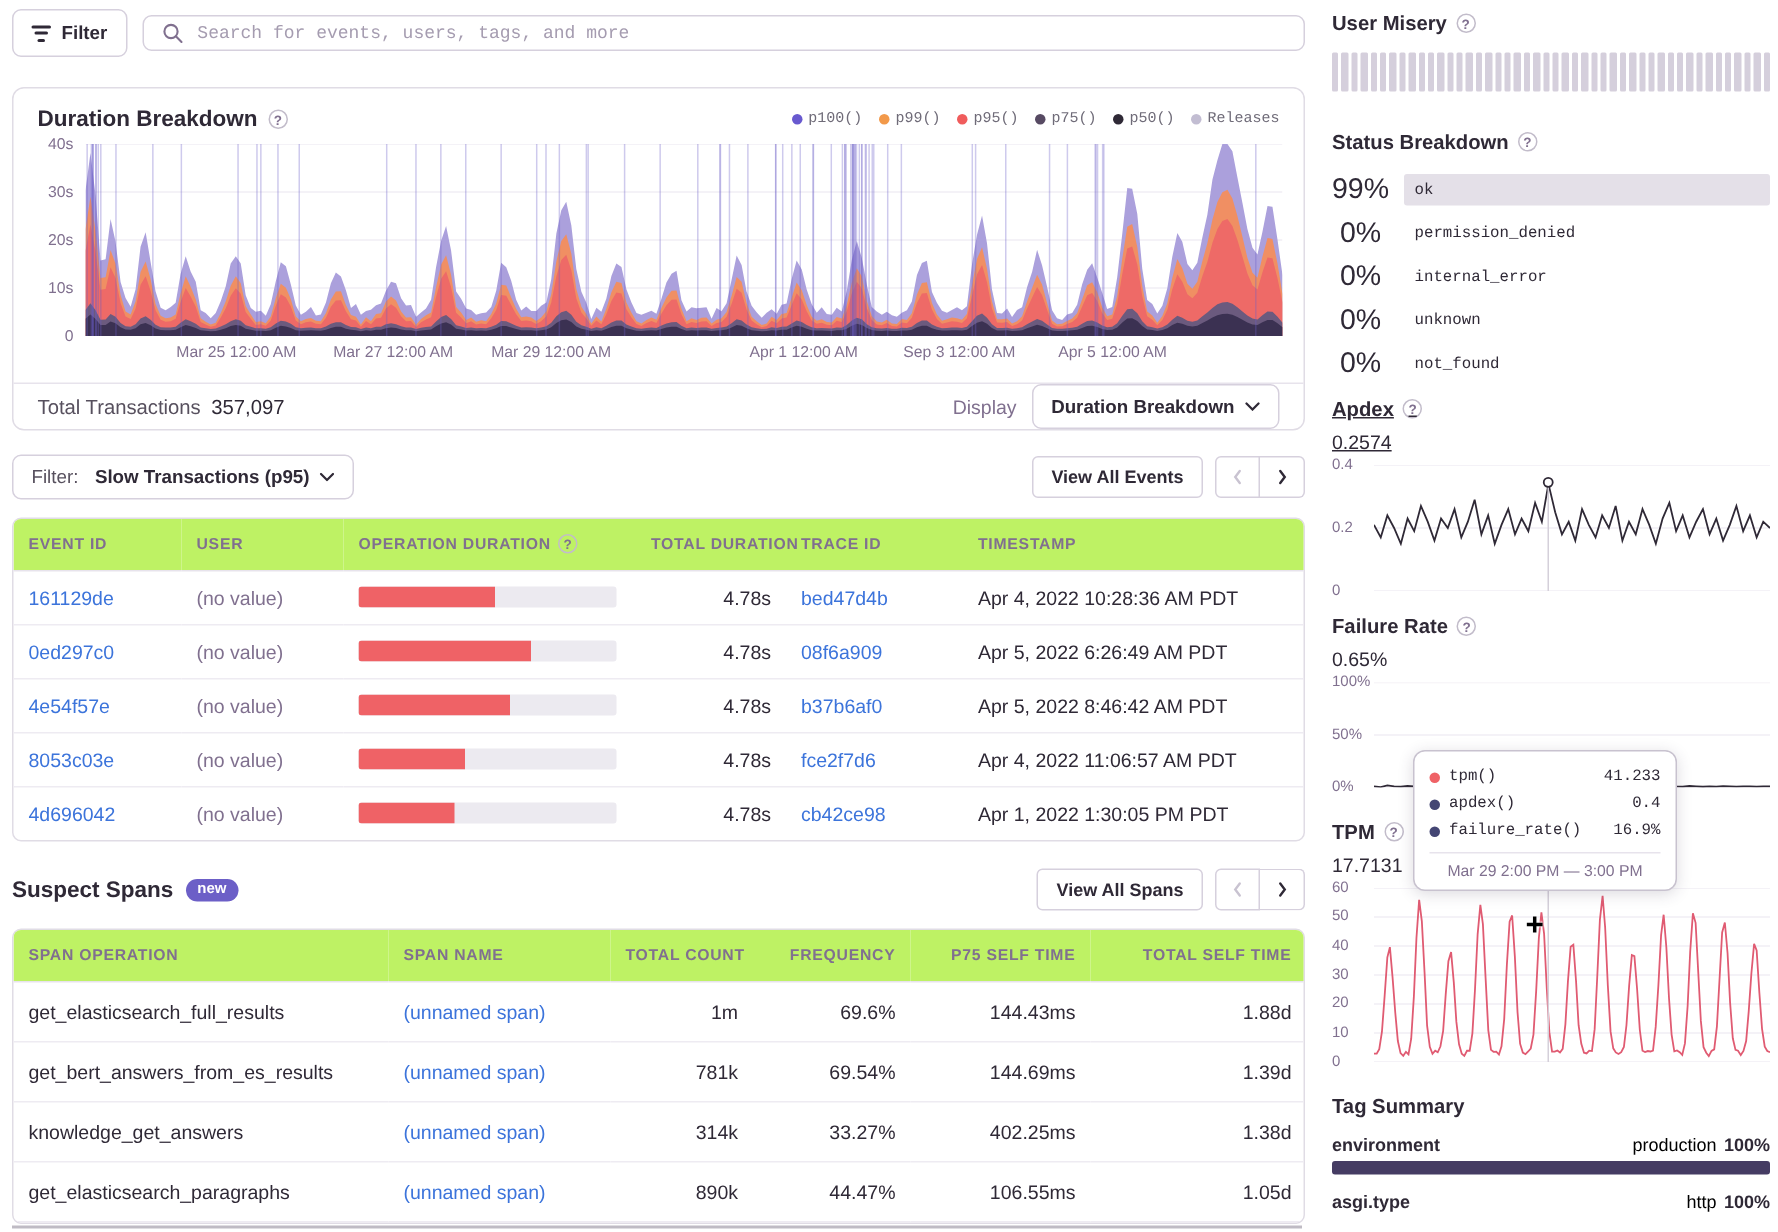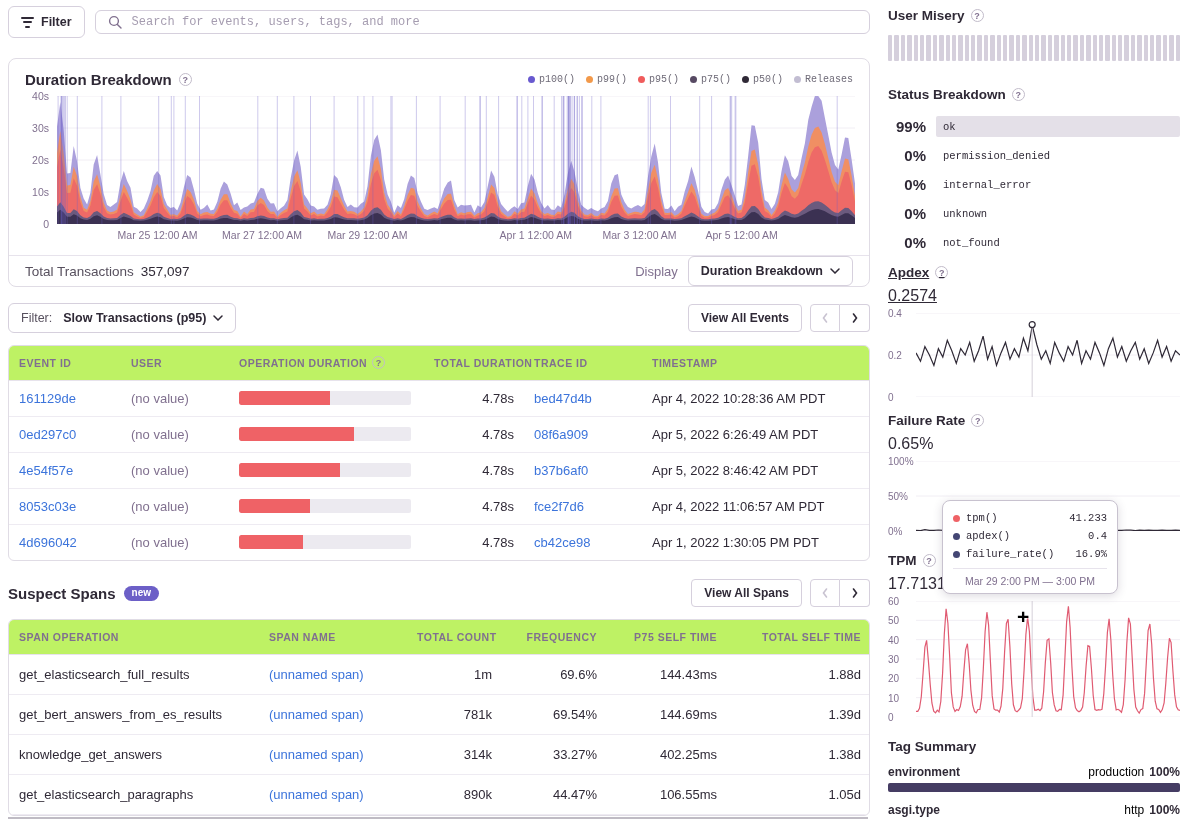--- a/index.html
+++ b/index.html
@@ -88,28 +88,28 @@
                padding:2px 8px 3px; border-radius:10px; line-height:1; }
 
   
   .side-sec-title { font-size:13.5px; font-weight:700; display:flex; align-items:center; gap:6px; }
   .misery-bars { margin-top:12px; display:flex; gap:2px; height:26px; }
   .misery-bars i { flex:1; border-radius:1px; }
 
   .status-sec { margin-top:26px; }
   .status-rows { margin-top:10px; }
   .status-row { display:flex; align-items:center; gap:10px; height:29px; }
-  .status-pct { width:38px; text-align:right; font-weight:700; font-size:15px; flex:none; }
+  .status-pct { width:38px; text-align:center; font-weight:400; font-size:19px; flex:none; }
   .status-area { flex:1; height:21px; display:flex; align-items:center; }
   .status-bg { width:100%; height:100%; border-radius:2px; display:flex; align-items:center; padding:0 7px; }
   .status-label { font-family:"Liberation Mono", monospace; font-size:10.5px; color:#2f2936; }
   .status-plain { padding-left:7px; }
 
   .spark-sec { margin-top:14px; }
-  .spark-value { font-size:16px; margin-top:7px; }
+  .spark-value { font-size:13px; margin-top:7px; }
   .spark-body { position:relative; margin-top:8px; padding-left:28px; }
   .spark-body svg { position:absolute; left:28px; top:0; }
   .sylab span { position:absolute; left:0; transform:translateY(-50%); font-size:10px; color:#80708f; white-space:nowrap; }
 
   .tags-sec { margin-top:22px; }
   .tag-row { margin-top:11px; }
   .tag-line { display:flex; justify-content:space-between; align-items:baseline; font-size:12px; }
   .tag-name { font-weight:700; }
   .tag-val { color:#000000; }
   .tag-pct { font-weight:700; color:#2f2936; margin-left:5px; }
@@ -283,21 +283,21 @@
           <line x1="511.8" y1="0" x2="511.8" y2="128" stroke="#6c5fc7" stroke-width="1" opacity="0.33"></line>
           <line x1="512.0" y1="0" x2="512.0" y2="128" stroke="#6c5fc7" stroke-width="1" opacity="0.33"></line>
           <line x1="524.5" y1="0" x2="524.5" y2="128" stroke="#6c5fc7" stroke-width="1" opacity="0.33"></line>
         </svg>
     </div>
     <div class="xaxis" id="dur-x">
         <span style="left: 132.548px;">Mar 25 12:00 AM</span>
         <span style="left: 237.086px;">Mar 27 12:00 AM</span>
         <span style="left: 342.422px;">Mar 29 12:00 AM</span>
         <span style="left: 510.8px;">Apr 1 12:00 AM</span>
-        <span style="left: 614.54px;">Mar 3 12:00 AM</span>
+        <span style="left: 614.54px;">Sep 3 12:00 AM</span>
         <span style="left: 716.684px;">Apr 5 12:00 AM</span>
       </div>
     <div class="panel-foot">
       <div>
         <span class="tt-label">Total Transactions</span><span class="tt-value">357,097</span>
       </div>
       <div class="display-ctl">
         <span class="display-label">Display</span>
         <button class="btn">
           <span>Duration Breakdown</span>

